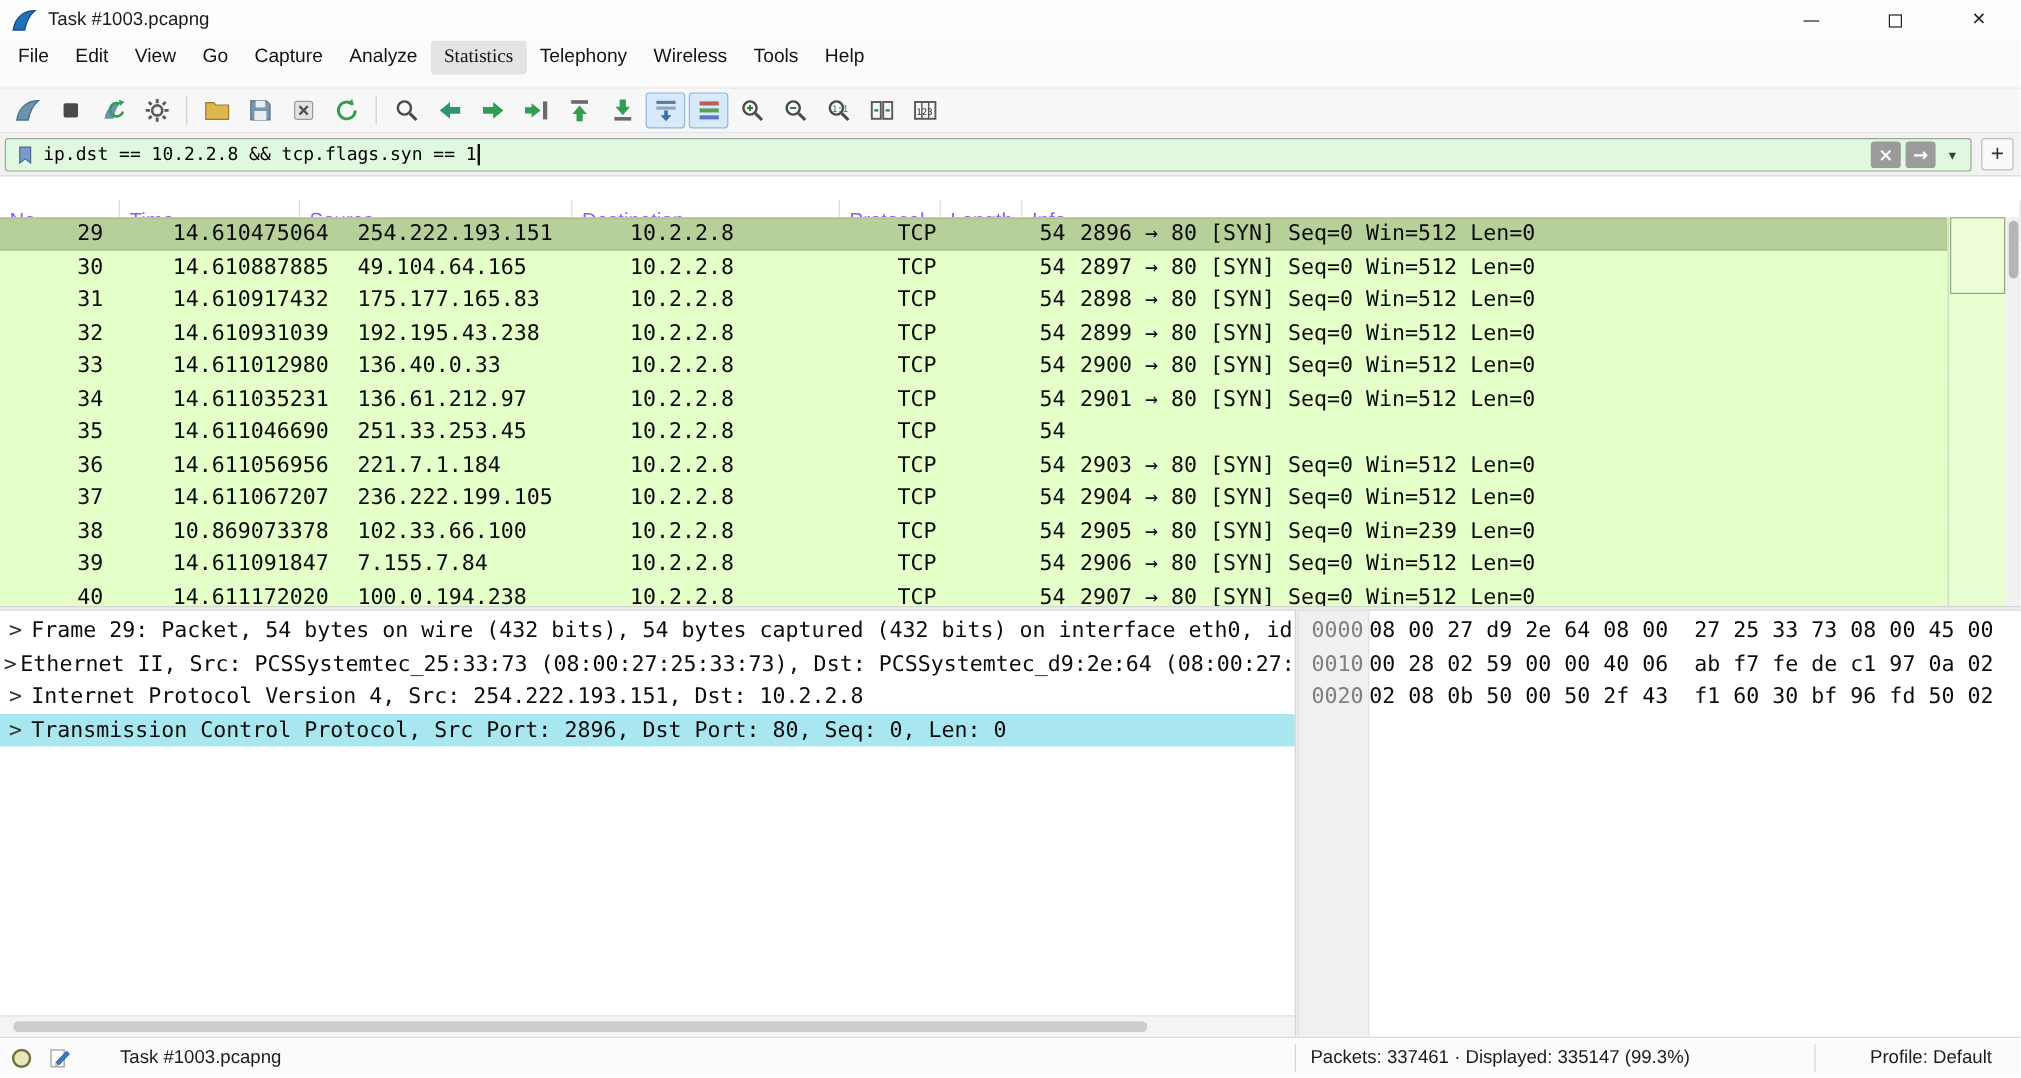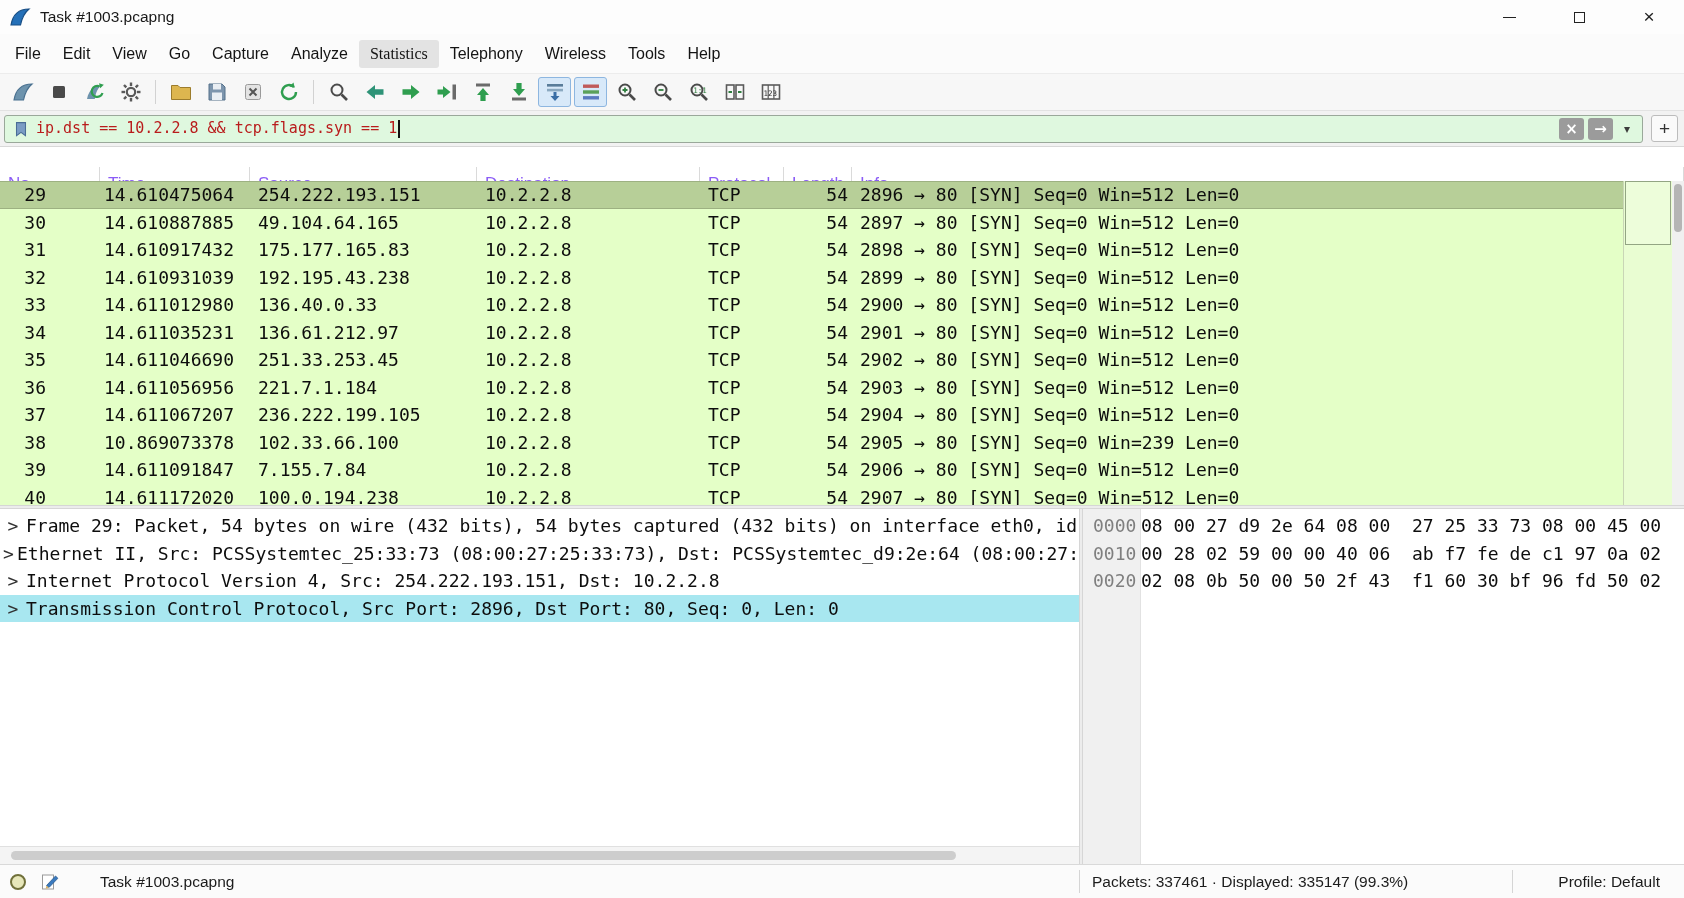--- a/index.html
+++ b/index.html
@@ -10,56 +10,56 @@
   
   .titlebar { position:absolute; top:0; left:0; right:0; height:34px; background:#fdfdfd; display:flex; align-items:center; }
   .titlebar .logo { width:24px; height:24px; margin-left:8px; display:flex; align-items:center; justify-content:center; }
   .titlebar .title { margin-left:8px; font-size:15.5px; color:#1a1a1a; }
   .wincontrols { position:absolute; right:0; top:0; height:34px; display:flex; }
   .winbtn { width:70px; height:34px; display:flex; align-items:center; justify-content:center; font-size:19px; color:#222; }
   .glyph-min { width:13px; height:0; border-top:1.6px solid #222; display:inline-block; }
   .glyph-max { width:11px; height:11px; border:1.6px solid #222; display:inline-block; }
 
   
-  .menubar { position:absolute; top:34px; left:0; right:0; height:39px; background:#fbfbfb; display:flex; align-items:center; padding-left:4px; font-size:16px; }
+  .menubar { position:absolute; top:34px; left:0; right:0; height:39px; background:#fbfbfb; display:flex; align-items:flex-start; padding-left:4px; font-size:16px; }
   .menu-item { padding:5px 11px; border-radius:3px; color:#141414; }
   .menu-item.hl { background:#e3e3e3;font-family:Liberation Serif, serif; }
 
   
   .toolbar { position:absolute; top:73px; left:0; right:0; height:38px; background:#f7f7f7; border-top:1px solid #ececec; border-bottom:1px solid #e2e2e2; display:flex; align-items:center; padding:0 6px; gap:3px; }
   .tbtn { width:33px; height:30px; border-radius:3px; display:flex; align-items:center; justify-content:center; border:1px solid transparent; }
   .tbtn.pressed { background:#d8e9f9; border:1px solid #8db6e0; }
   .ticon { width:24px; height:24px; display:flex; align-items:center; justify-content:center; font-family:"DejaVu Sans", sans-serif; font-size:19px; color:#555; }
   .ticon svg { width:24px; height:24px; display:block; }
   .tsep { width:1px; height:24px; background:#d2d2d2; margin:0 5px; }
 
   
   .filterbar { position:absolute; top:111px; left:0; right:0; height:36px; background:#f2f2f2; border-bottom:1px solid #d8d8d8; display:flex; align-items:center; padding:0 6px 0 4px; gap:8px; }
   .filter-field { flex:1; height:28px; background:var(--filter-bg); border:1px solid #9aa89a; border-radius:3px; display:flex; align-items:center; padding:0 5px; gap:4px; }
   .fbookmark { width:22px; height:22px; display:flex; align-items:center; justify-content:center; }
   .fbookmark svg { width:18px; height:18px; }
-  .filter-text { flex:1; font-family:"DejaVu Sans Mono", monospace; font-size:15px; color:#b91c1c; white-space:pre; overflow:hidden; }
+  .filter-text { flex:1; font-family:"DejaVu Sans Mono", monospace; font-size:15px; color:#000000; white-space:pre; overflow:hidden; }
   .caret { display:inline-block; width:1.6px; height:18px; background:#111; vertical-align:middle; margin-left:1px; }
   .fbtn { width:25px; height:22px; background:#9b9b9b; border-radius:3px; color:#fff; display:flex; align-items:center; justify-content:center; font-size:15px; font-weight:bold; font-family:"DejaVu Sans", sans-serif; }
   .fdrop { width:20px; height:22px; display:flex; align-items:center; justify-content:center; color:#3c3c3c; font-size:12px; font-family:"DejaVu Sans", sans-serif; }
   .plus-btn { width:27px; height:27px; border:1px solid #bcbcbc; background:#fafafa; border-radius:3px; display:flex; align-items:center; justify-content:center; font-size:19px; color:#333; }
 
   
   .pl-header { position:absolute; top:147px; left:0; right:0; height:34px; background:#ffffff; border-bottom:1px solid #cdcdcd; display:flex; font-size:17px; color:#8b5cf6;margin-top:20px; }
   .hcell { border-right:1px solid #dadada; display:flex; align-items:center; padding:0 8px; overflow:hidden; white-space:nowrap; }
   .c-no { width:100px; }
   .c-time { width:150px; }
   .c-source { width:227px; }
   .c-destination { width:223px; }
   .c-protocol { width:84px; }
   .c-length { width:68px; }
   .c-info { flex:1; }
 
   .pl-body { position:absolute; top:181px; left:0; width:1623px; height:324px; overflow:hidden; background:#fff; font-family:"DejaVu Sans Mono", monospace; font-size:18px; }
-  .prow { display:flex; height:27.5px; line-height:27.5px; background:var(--row-bg); color:#0d0d0d; }
+  .prow { display:flex; height:27.5px; line-height:27.5px; background:var(--row-bg); color:#0d0d0d;padding-left:40px; }
   .prow.selected { background:var(--row-sel-bg); box-shadow:inset 0 1px rgba(0,0,0,0.14), inset 0 -1px rgba(0,0,0,0.14); }
   .pcell { padding:0 8px; white-space:pre; overflow:hidden; }
   .pcell.c-no { text-align:right; padding-right:54px; }
   .pcell.c-time { padding-left:4px; }
   .pcell.c-length { text-align:right; padding-right:4px; }
 
   .minimap { position:absolute; top:181px; right:12px; width:49px; height:324px; background:#e9fdd2; border-left:1px solid #c9d6b6; }
   .mini-thumb { position:absolute; top:0; left:1px; right:1px; height:64px; border:1px solid #93a583; background:rgba(255,255,255,0.18); }
   .vscroll { position:absolute; top:181px; right:0; width:12px; height:324px; background:#f0f0f0; }
   .vthumb { position:absolute; top:3px; left:2px; width:8px; height:48px; background:#b5b5b5; border-radius:4px; }
@@ -396,21 +396,20 @@
         <div class="pcell c-length">54</div>
         <div class="pcell c-info">2901 → 80 [SYN] Seq=0 Win=512 Len=0</div>
       </div>
       <div class="prow">
         <div class="pcell c-no">35</div>
         <div class="pcell c-time">14.611046690</div>
         <div class="pcell c-source">251.33.253.45</div>
         <div class="pcell c-destination">10.2.2.8</div>
         <div class="pcell c-protocol">TCP</div>
         <div class="pcell c-length">54</div>
-        <div class="pcell c-info">2902 → 80 [SYN] Seq=0 Win=512 Len=0</div>
       </div>
       <div class="prow">
         <div class="pcell c-no">36</div>
         <div class="pcell c-time">14.611056956</div>
         <div class="pcell c-source">221.7.1.184</div>
         <div class="pcell c-destination">10.2.2.8</div>
         <div class="pcell c-protocol">TCP</div>
         <div class="pcell c-length">54</div>
         <div class="pcell c-info">2903 → 80 [SYN] Seq=0 Win=512 Len=0</div>
       </div>

